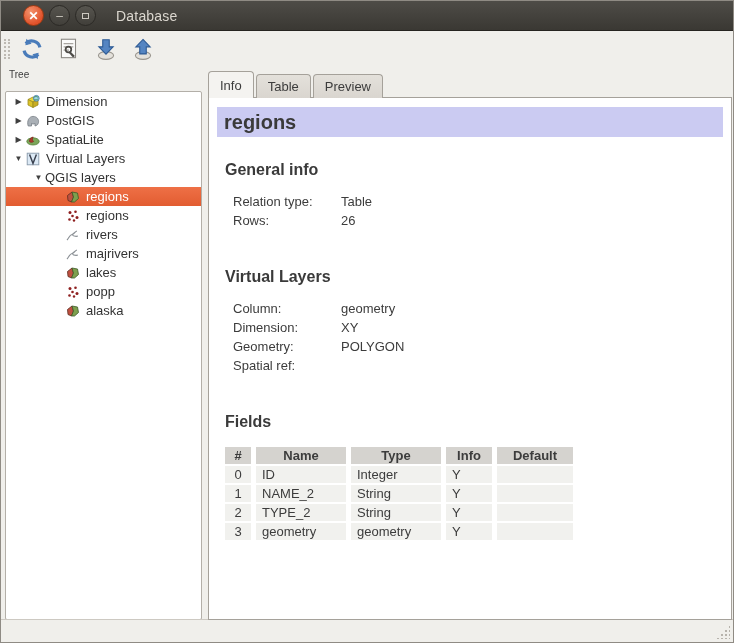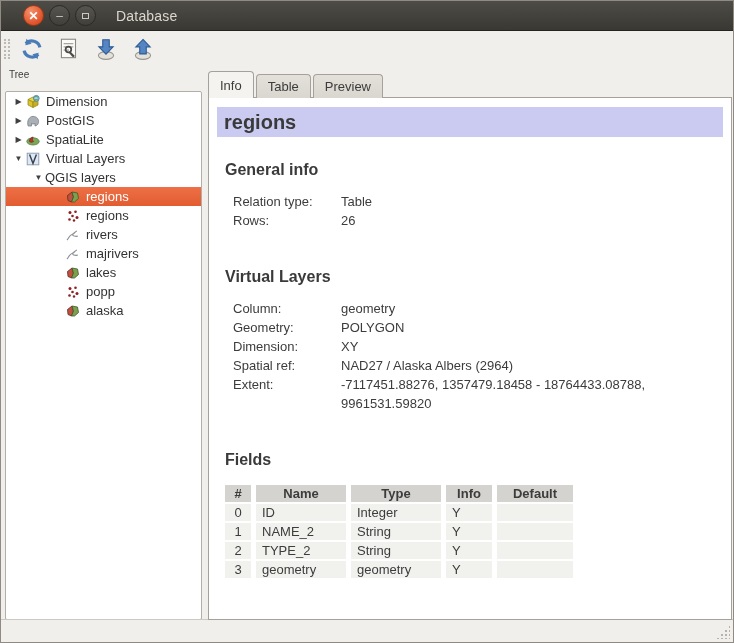--- a/index.html
+++ b/index.html
@@ -357,34 +357,29 @@
         </div>
       </div>
 
     <div class="section-heading">Virtual Layers</div>
     <div class="info-rows">
         <div class="info-row">
           <span class="lbl">Column:</span>
           <span class="val">geometry</span>
         </div>
         <div class="info-row">
+          <span class="lbl">Dimension:</span>
+          <span class="val">XY</span>
+        </div>
+        <div class="info-row">
           <span class="lbl">Geometry:</span>
           <span class="val">POLYGON</span>
         </div>
         <div class="info-row">
-          <span class="lbl">Dimension:</span>
-          <span class="val">XY</span>
-        </div>
-        <div class="info-row">
           <span class="lbl">Spatial ref:</span>
-          <span class="val">NAD27 / Alaska Albers (2964)</span>
-        </div>
-        <div class="info-row">
-          <span class="lbl">Extent:</span>
-          <span class="val">-7117451.88276, 1357479.18458 - 18764433.08788, 9961531.59820</span>
         </div>
       </div>
 
     <div class="section-heading">Fields</div>
     <table class="fields">
       <colgroup>
           <col class="c-num">
           <col class="c-name">
           <col class="c-type">
           <col class="c-null">

